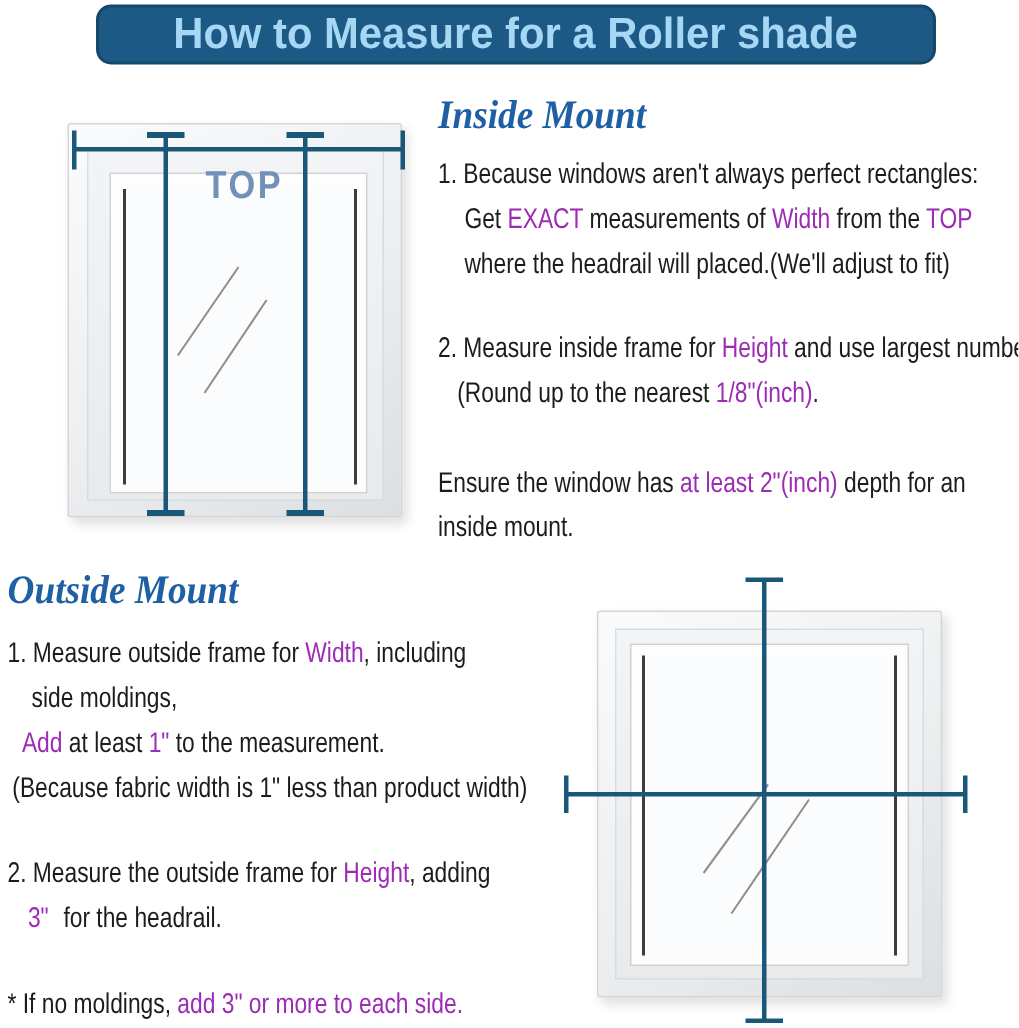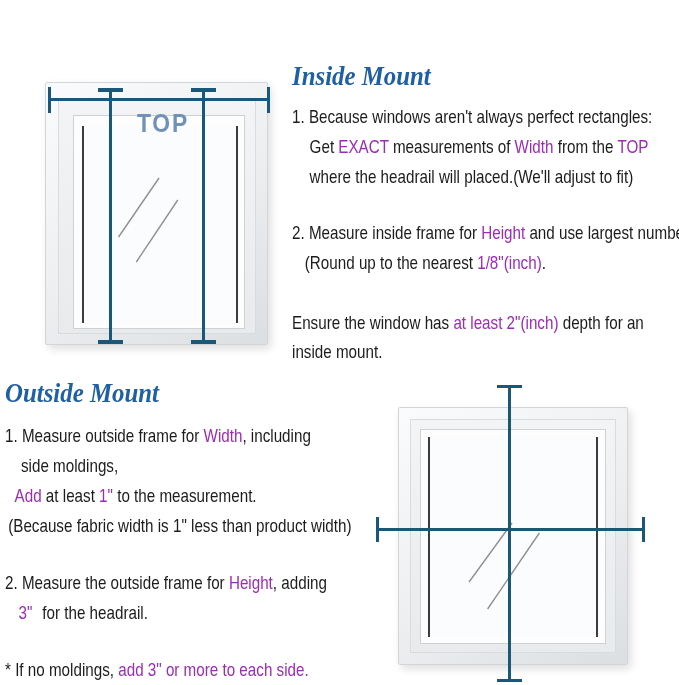--- a/index.html
+++ b/index.html
@@ -36,20 +36,23 @@
   .mline{position:absolute;background:#1a587a;}
 
   .top-label{position:absolute;left:137px;top:108px;font-size:26px;font-weight:bold;
              color:#7191b8;letter-spacing:2px;transform:scaleX(.88);transform-origin:0 0;}
 </style>
 </head>
 <body>
 
 <div id="page">
 
+  <div class="banner">
+    <div class="banner-text">How to Measure for a Roller shade</div>
+  </div>
 
   <div class="window" style="left:45px;top:82px;width:223px;height:263px;">
     <div class="w-outer"></div>
     <div class="w-step1" style="left:13px;top:16px;right:12px;bottom:11px;"></div>
     <div class="w-step2" style="left:28px;top:33px;right:23px;bottom:16px;"></div>
     <div class="w-glass" style="left:37px;top:44px;right:30px;bottom:22px;">
       <svg viewBox="0 0 154 197" preserveAspectRatio="none">
         <line x1="35" y1="111" x2="76" y2="52" stroke="#8f8f8f" stroke-width="1.4"></line>
         <line x1="53" y1="136" x2="95" y2="74" stroke="#8f8f8f" stroke-width="1.4"></line>
       </svg>

